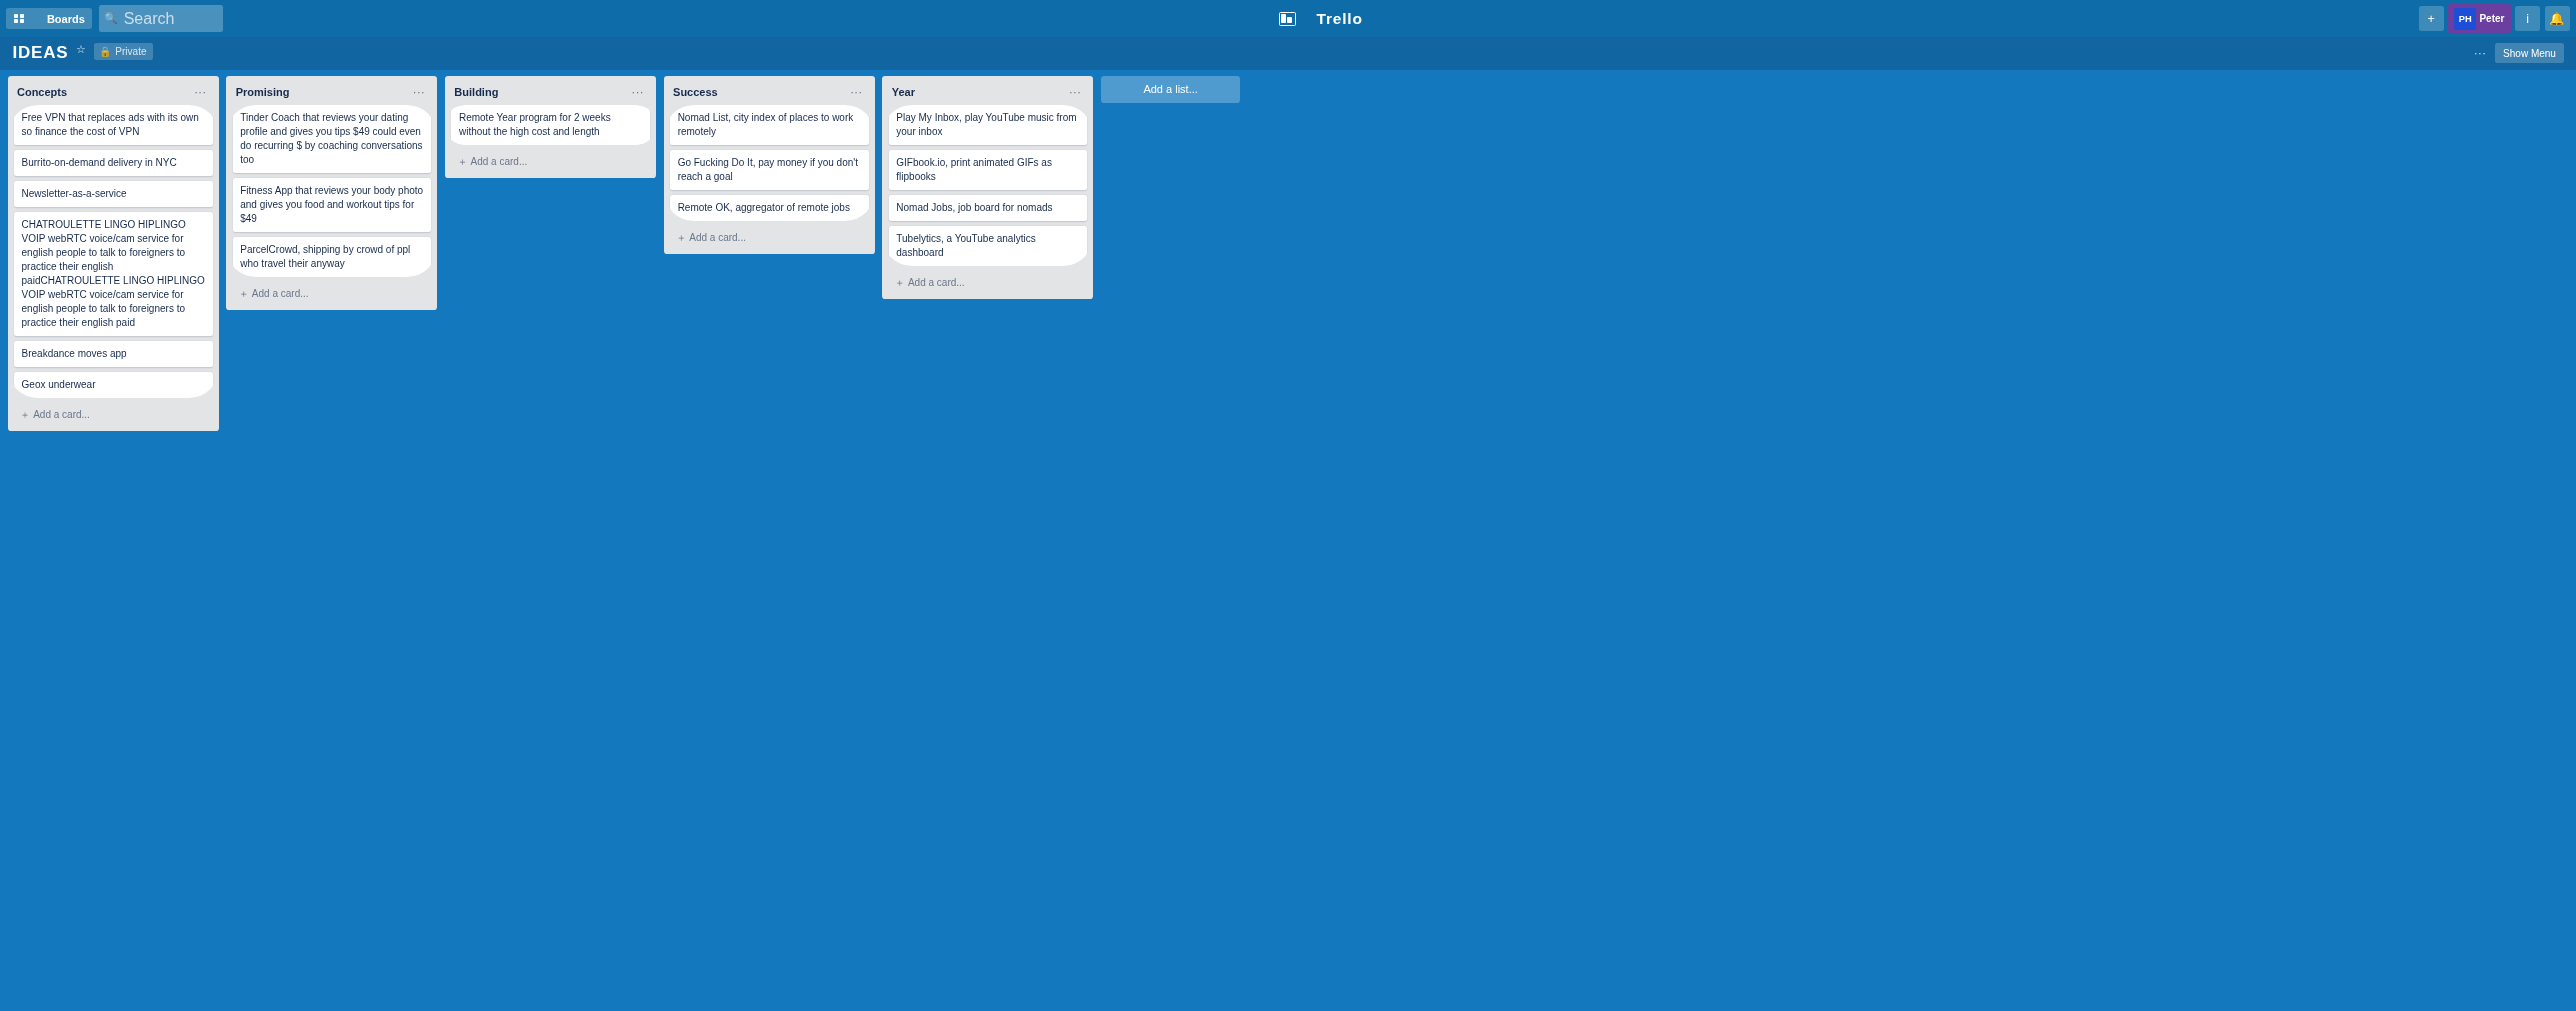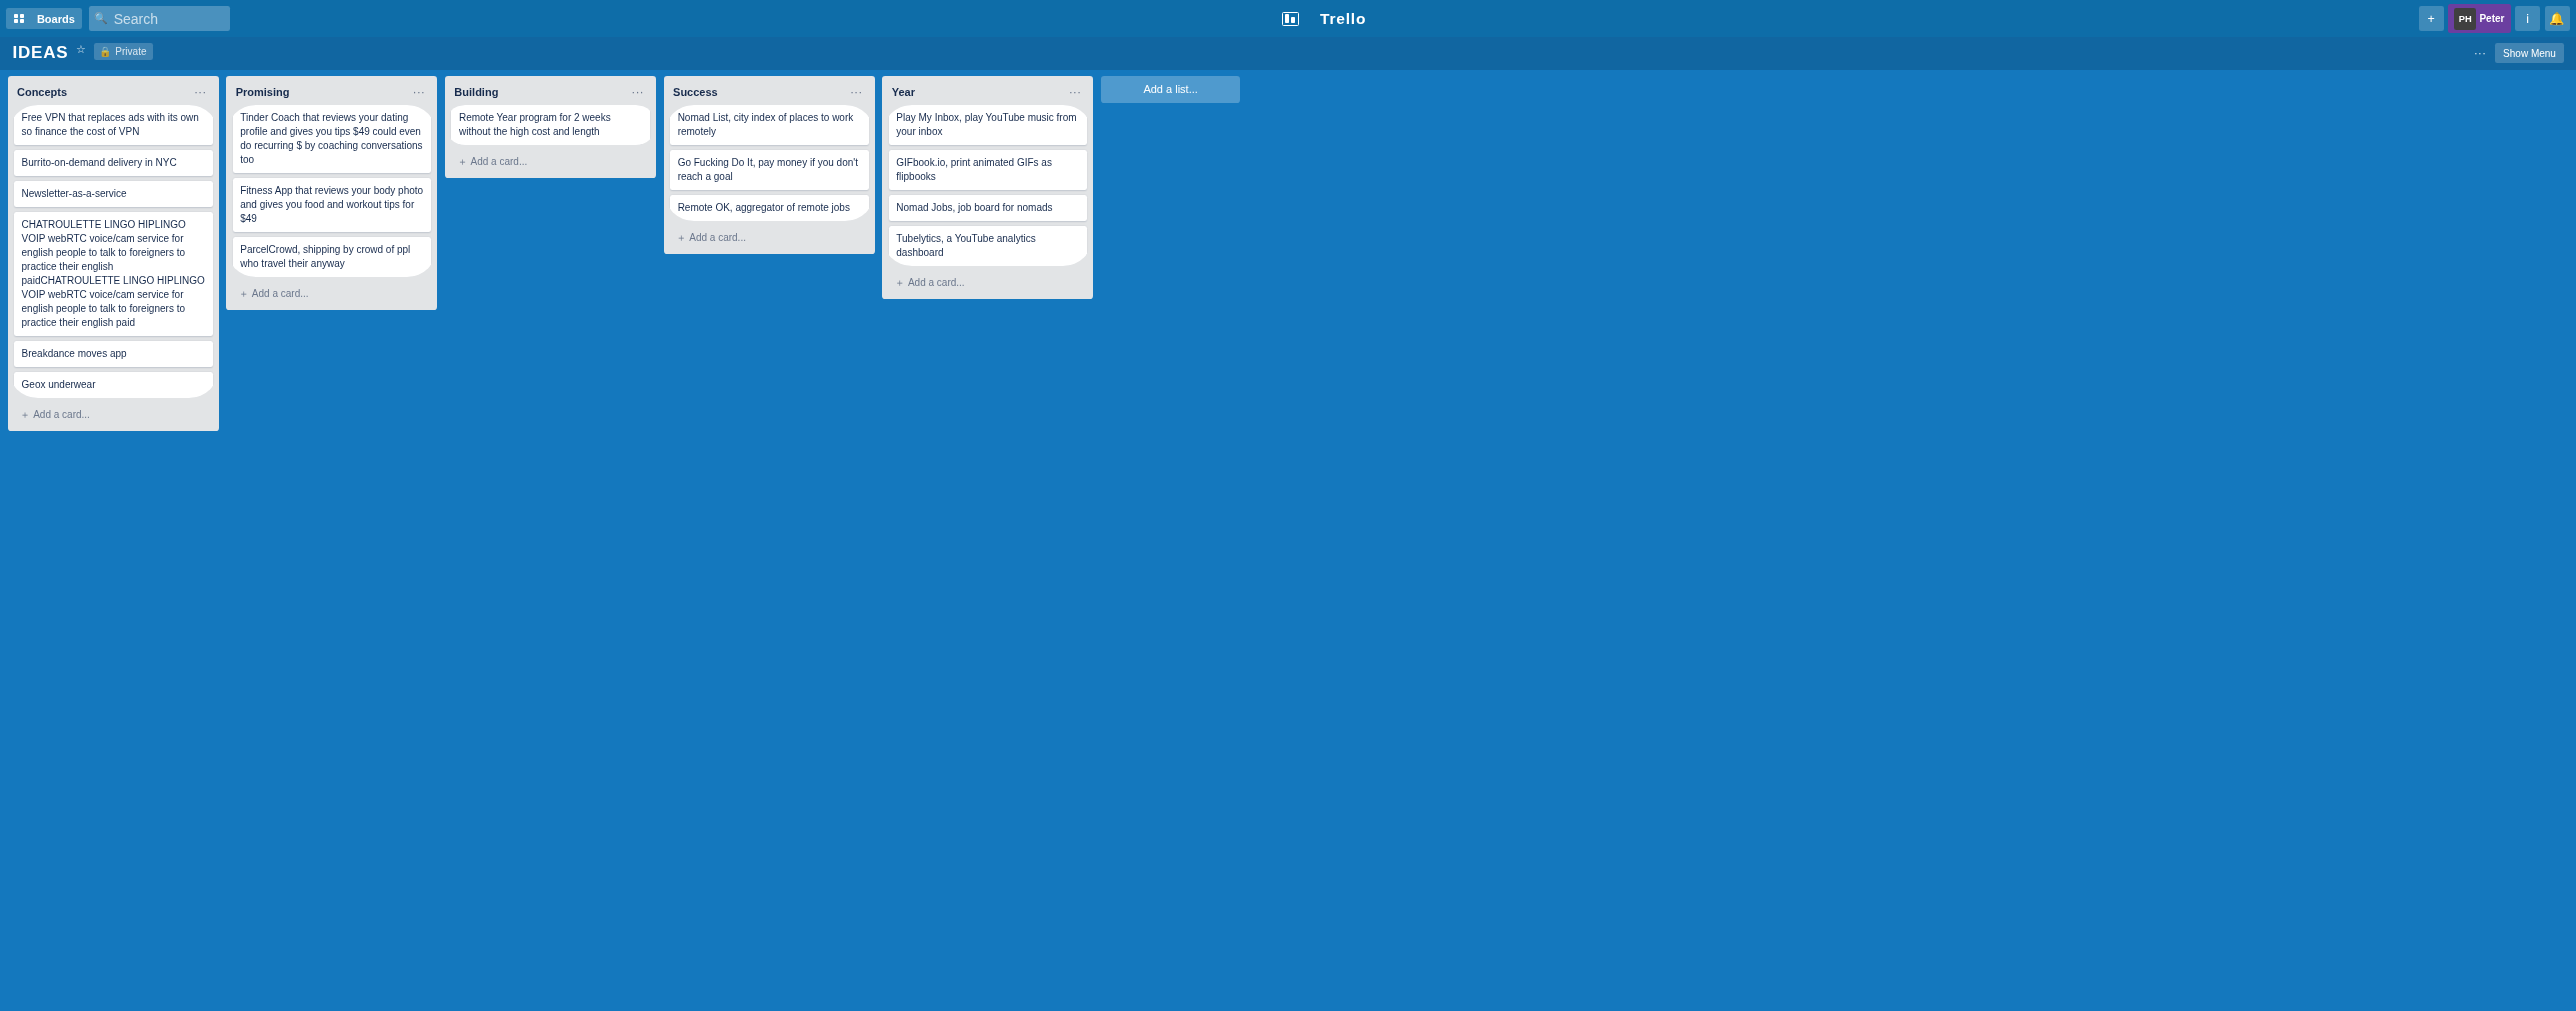--- a/index.html
+++ b/index.html
@@ -18,30 +18,30 @@
       background: rgba(255,255,255,0.2);
       border: none;
       border-radius: 2.3px;
       color: #fff;
       font-size: 11px;
       font-weight: bold;
       padding: 4.6px 7.7px;
       cursor: pointer;
       display: flex;
       align-items: center;
-      gap: 12px;
+      gap: 22px;
     }
     .header-search {
       background: rgba(255,255,255,0.25);
       border: none;
       border-radius: 2.3px;
       color: #fff;
-      font-size: 14px;
+      font-size: 16px;
       padding: 4.6px 7.7px 4.6px 25px;
-      width: 141px;
+      width: 124px;
       outline: none;
     }
     .header-search::placeholder { color: rgba(255,255,255,0.7); }
     .search-wrap {
       position: relative;
       display: flex;
       align-items: center;
     }
     .search-icon-inner {
       position: absolute;
@@ -91,21 +91,21 @@
       font-weight: bold;
       padding: 3.1px 6.2px;
       cursor: pointer;
       display: flex;
       align-items: center;
       gap: 3.1px;
     }
     .avatar-circle {
       width: 22px;
       height: 22px;
-      background: #404040;
+      background: #1d4ed8;
       border-radius: 2.3px;
       color: #fff;
       font-size: 9.3px;
       font-weight: bold;
       display: flex;
       align-items: center;
       justify-content: center;
     }
 
     

